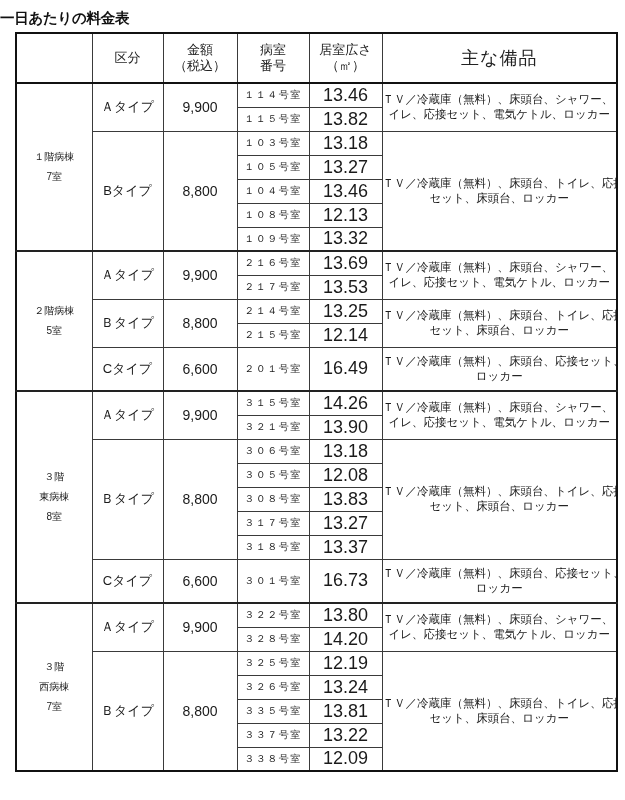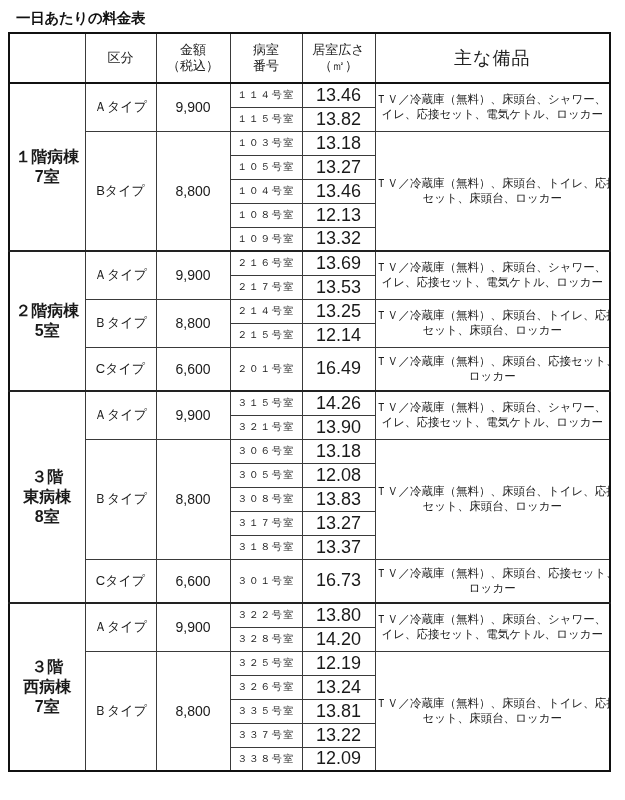--- a/index.html
+++ b/index.html
@@ -1,41 +1,41 @@
 <!DOCTYPE html>
 <html><head>
 <meta charset="utf-8">
 <style>
   html, body { margin:0; padding:0; background:#ffffff; }
   body {
     width:625px; height:800px; position:relative; overflow:hidden;
     font-family:"Liberation Sans","DejaVu Sans",sans-serif; color:#1a1a1a;
   }
   .title {
-    position:absolute; left:16px; top:9px;
+    position:absolute; left:0; top:9px;
     font-size:14.5px; font-weight:bold; letter-spacing:-0.3px; color:#111;
   }
   table.fees {
-    position:absolute; left:8px; top:32px; width:601px;
+    position:absolute; left:15px; top:32px; width:601px;
     border-collapse:collapse; table-layout:fixed;
     border:2.5px solid #111;
   }
   table.fees th, table.fees td {
     border:1px solid #3a3a3a; padding:0; text-align:center; vertical-align:middle;
     overflow:hidden;
   }
   thead th {
     height:48px; font-weight:normal; font-size:13px; line-height:16px;
     white-space:pre-line; color:#222; border-bottom:2px solid #111 !important;
   }
   thead th.amen-h { font-size:18px; letter-spacing:1px; }
   tbody tr { height:24px; }
   tbody tr.tall { height:44px; }
   tbody tr.floor-top td { border-top:2px solid #222; }
-  .floor { font-size:16px; line-height:20px; white-space:pre-line;font-weight:bold; }
+  .floor { font-size:10px; line-height:20px; white-space:pre-line; }
   .type { font-size:13px; }
   .price { font-size:14px; }
   .room { font-size:10px; letter-spacing:1.5px; }
   .area { font-size:18px; }
   td.amen {
     text-align:left; font-size:11.5px; line-height:15px;
     padding-left:3px; white-space:nowrap;
   }
   td.amen.center { text-align:center; }
   td.amen span { display:block; }

